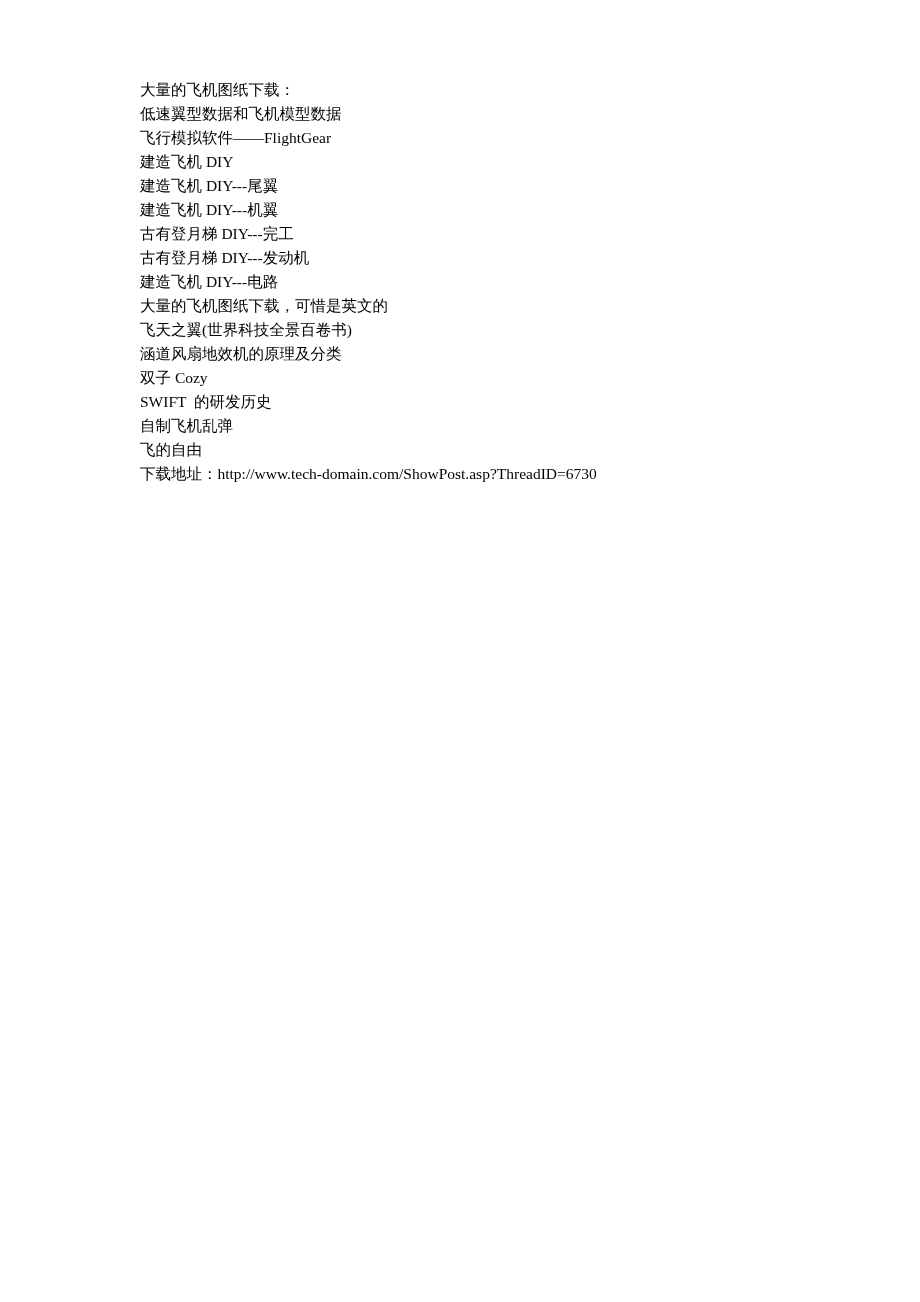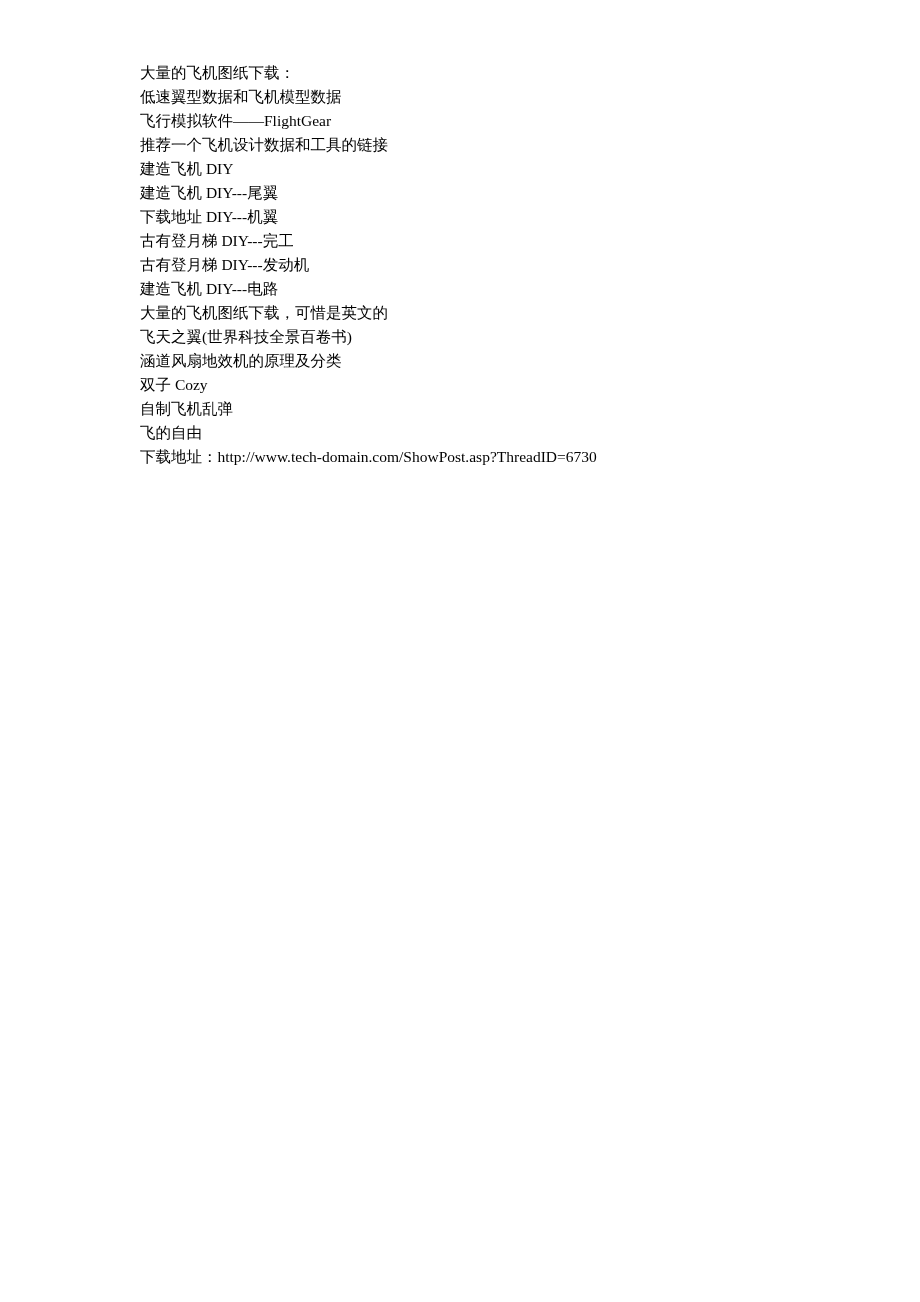--- a/index.html
+++ b/index.html
@@ -2,44 +2,44 @@
 <html><head>
 <meta charset="utf-8">
 <style>
   html, body {
     margin: 0;
     padding: 0;
     background: #ffffff;
     width: 920px;
   }
   .page {
-    padding: 61px 140px 0 140px;
+    padding: 78px 140px 0 140px;
     font-family: "SimSun", "宋体", "Times New Roman", serif;
     font-size: 15.5px;
     color: #000000;
     line-height: 24px;
   }
   .line {
     white-space: pre;
   }
 </style>
 </head>
 <body>
 
 <div class="page">
   <div class="line">大量的飞机图纸下载：</div>
   <div class="line">低速翼型数据和飞机模型数据</div>
   <div class="line">飞行模拟软件——FlightGear</div>
-  <div class="line">推荐一个飞机设计数据和工具的链接</div>
   <div class="line">建造飞机 DIY</div>
   <div class="line">建造飞机 DIY---尾翼</div>
-  <div class="line">下载地址 DIY---机翼</div>
+  <div class="line">建造飞机 DIY---机翼</div>
   <div class="line">古有登月梯 DIY---完工</div>
   <div class="line">古有登月梯 DIY---发动机</div>
   <div class="line">建造飞机 DIY---电路</div>
   <div class="line">大量的飞机图纸下载，可惜是英文的</div>
   <div class="line">飞天之翼(世界科技全景百卷书)</div>
   <div class="line">涵道风扇地效机的原理及分类</div>
   <div class="line">双子 Cozy</div>
+  <div class="line">SWIFT  的研发历史</div>
   <div class="line">自制飞机乱弹</div>
   <div class="line">飞的自由</div>
   <div class="line">下载地址：http://www.tech-domain.com/ShowPost.asp?ThreadID=6730</div>
 </div>
 
 </body></html>

